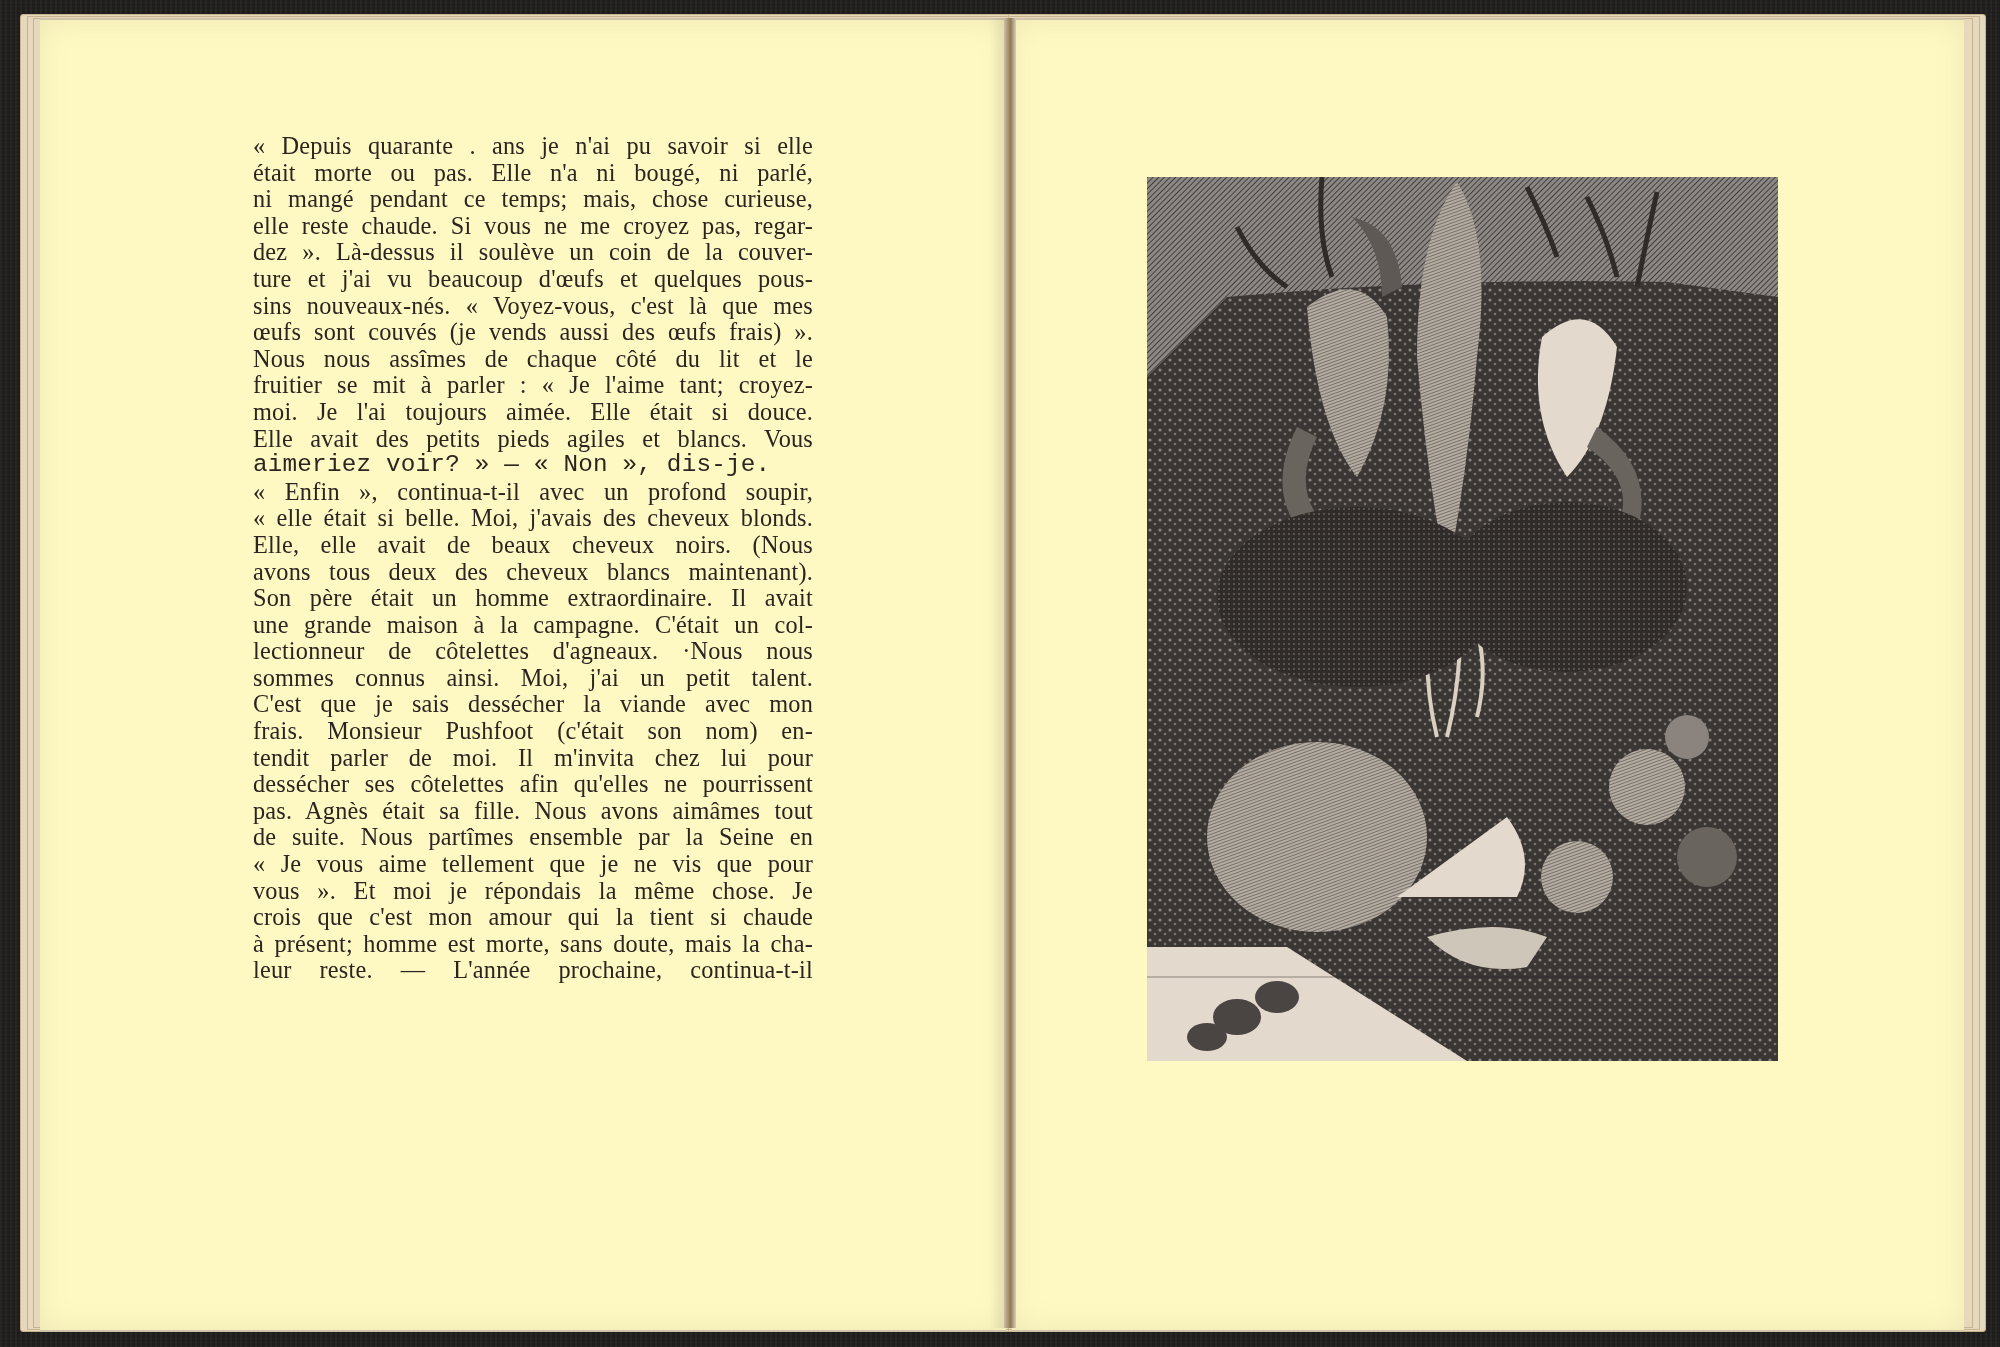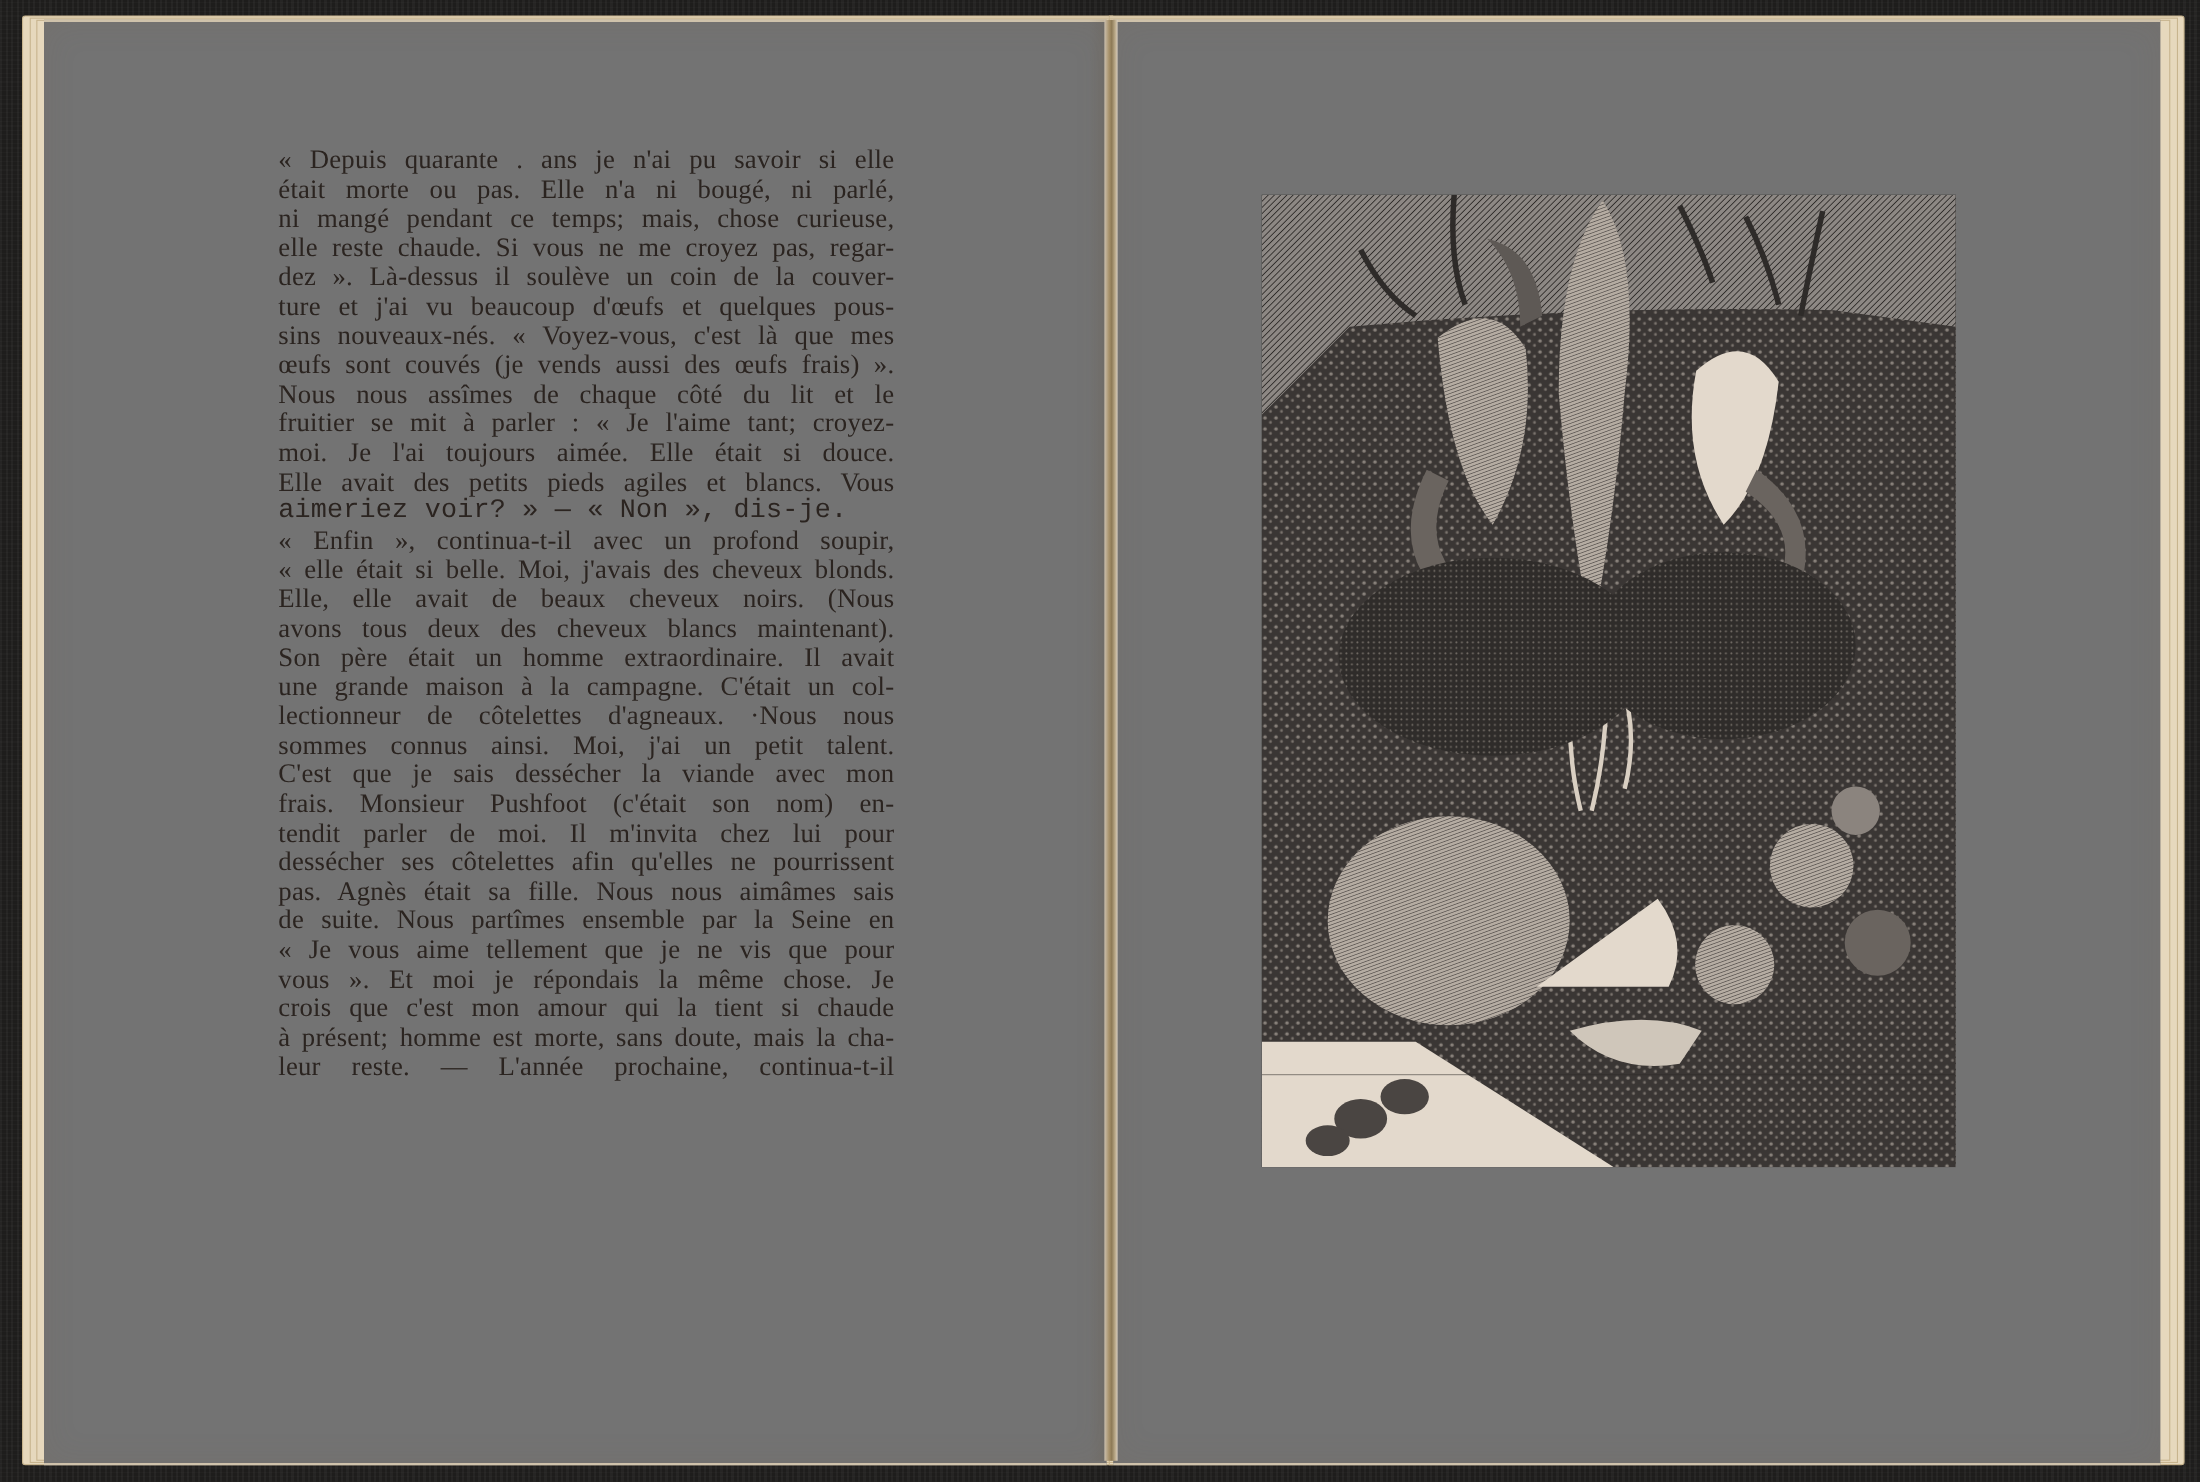--- a/index.html
+++ b/index.html
@@ -6,21 +6,21 @@
   body {
     width:2000px; height:1347px; overflow:hidden; position:relative;
     background:#1e1d1c;
     background-image:
       repeating-linear-gradient(90deg, rgba(255,255,255,0.035) 0 2px, rgba(0,0,0,0) 2px 5px),
       repeating-linear-gradient(0deg, rgba(255,255,255,0.02) 0 1px, rgba(0,0,0,0) 1px 4px);
     font-family: "Liberation Serif", "DejaVu Serif", serif;
   }
   .page-stack { position:absolute; background:#e6d8bd; border:1px solid #c7b48e; }
   .page {
-    position:absolute; background:#737373;
+    position:absolute; background:#fef9c3;
     box-shadow: inset 0 0 30px rgba(120,100,70,0.12);
   }
   #left-stack-1 { left:20px; top:14px; width:990px; height:1316px; border-radius:3px 0 0 3px; }
   #left-stack-2 { left:27px; top:16px; width:983px; height:1312px; }
   #left-stack-3 { left:33px; top:18px; width:977px; height:1308px; }
   #left-page  { left:40px; top:18px; width:966px; height:1310px; border-top:2px solid #cfc2ab; border-bottom:2px solid #cfc2ab;}
   #right-stack-1 { left:1008px; top:14px; width:976px; height:1316px; border-radius:0 3px 3px 0; }
   #right-stack-2 { left:1008px; top:16px; width:970px; height:1312px; }
   #right-stack-3 { left:1008px; top:18px; width:963px; height:1308px; }
   #right-page { left:1012px; top:18px; width:952px; height:1310px; border-top:2px solid #cfc2ab; border-bottom:2px solid #cfc2ab;}
@@ -78,21 +78,21 @@
     <span class="text-line">Elle, elle avait de beaux cheveux noirs. (Nous</span>
     <span class="text-line">avons tous deux des cheveux blancs maintenant).</span>
     <span class="text-line">Son père était un homme extraordinaire. Il avait</span>
     <span class="text-line">une grande maison à la campagne. C'était un col-</span>
     <span class="text-line">lectionneur de côtelettes d'agneaux. ·Nous nous</span>
     <span class="text-line">sommes connus ainsi. Moi, j'ai un petit talent.</span>
     <span class="text-line">C'est que je sais dessécher la viande avec mon</span>
     <span class="text-line">frais. Monsieur Pushfoot (c'était son nom) en-</span>
     <span class="text-line">tendit parler de moi. Il m'invita chez lui pour</span>
     <span class="text-line">dessécher ses côtelettes afin qu'elles ne pourrissent</span>
-    <span class="text-line">pas. Agnès était sa fille. Nous nous aimâmes sais</span>
+    <span class="text-line">pas. Agnès était sa fille. Nous avons aimâmes tout</span>
     <span class="text-line">de suite. Nous partîmes ensemble par la Seine en</span>
     <span class="text-line">« Je vous aime tellement que je ne vis que pour</span>
     <span class="text-line">vous ». Et moi je répondais la même chose. Je</span>
     <span class="text-line">crois que c'est mon amour qui la tient si chaude</span>
     <span class="text-line">à présent; homme est morte, sans doute, mais la cha-</span>
     <span class="text-line">leur reste. — L'année prochaine, continua-t-il</span>
   </div>
 </div>
 
 <div class="page" id="right-page">

